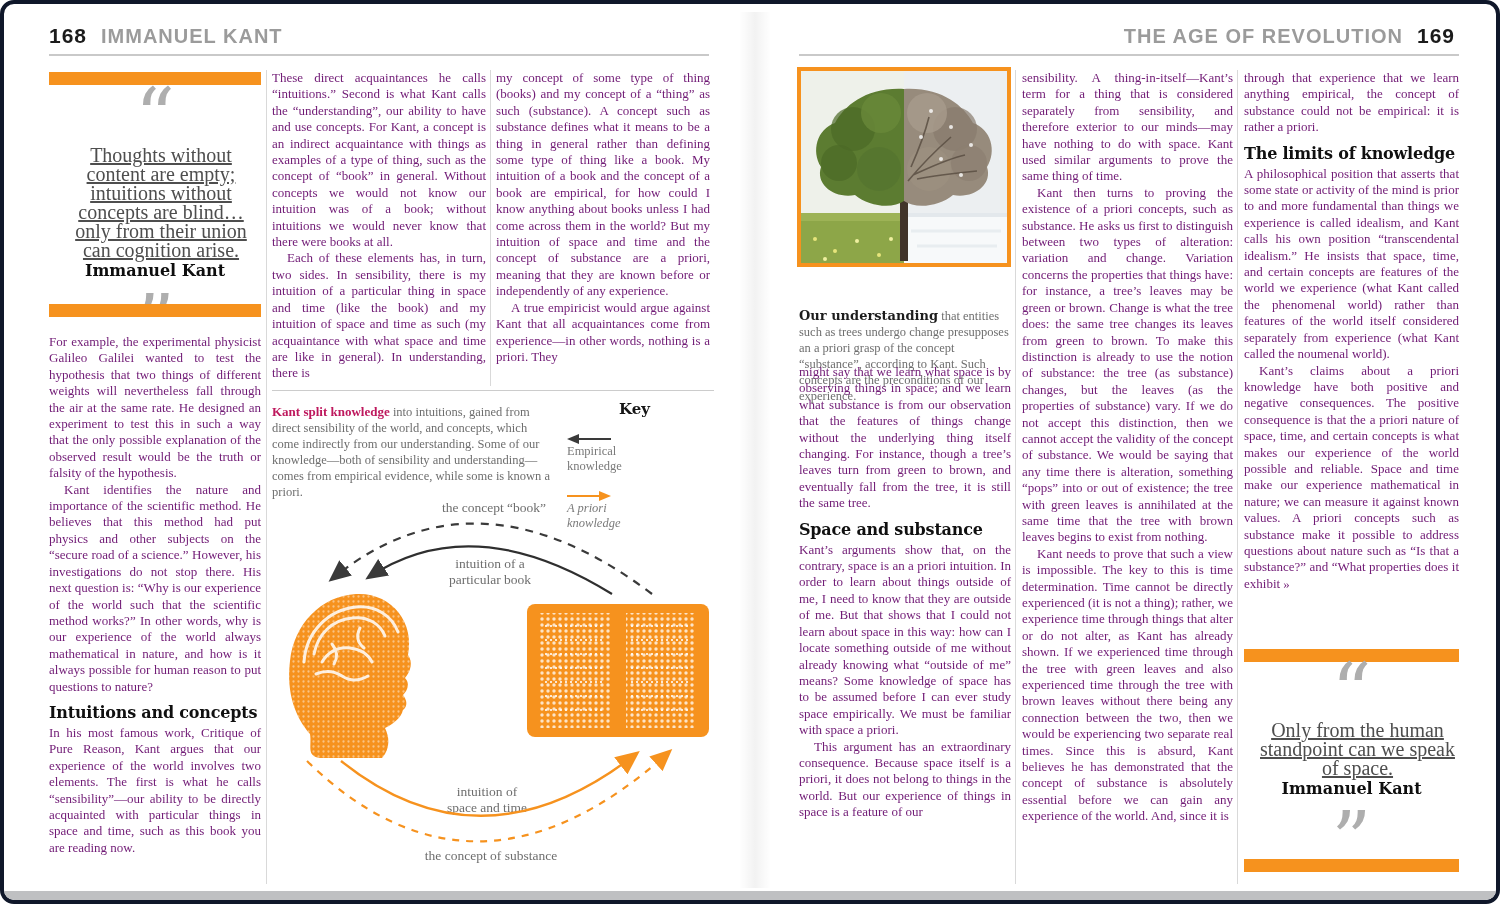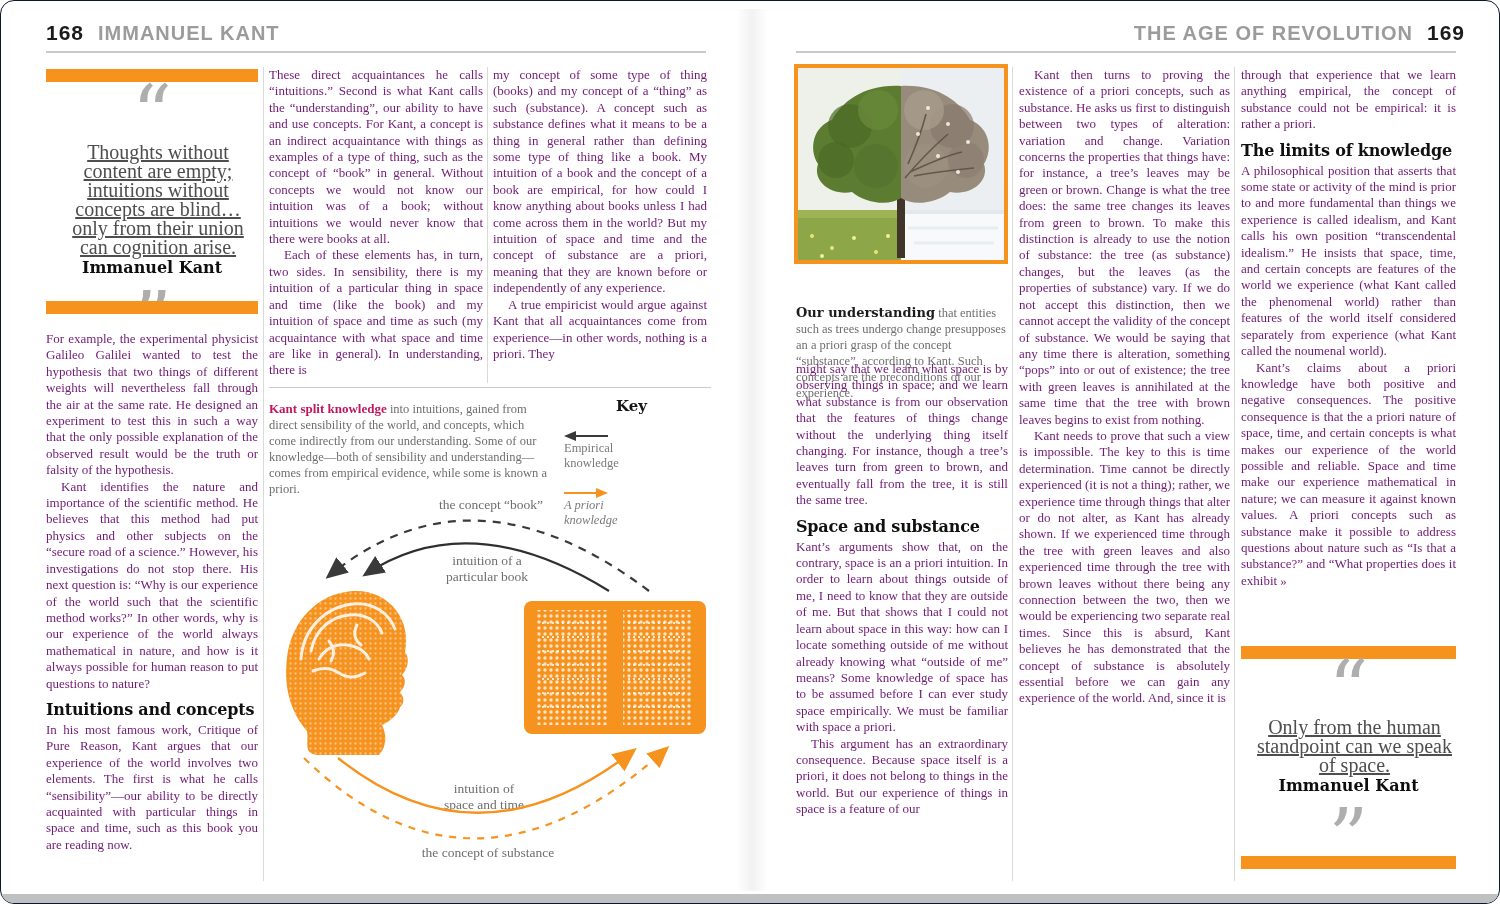--- a/index.html
+++ b/index.html
@@ -1,34 +1,34 @@
 <!DOCTYPE html>
 <html><head>
 <meta charset="utf-8">
 <style>
   * { box-sizing: border-box; }
   html,body { margin:0; padding:0; background:#ffffff; }
   .sheet {
     position:relative; width:1500px; height:904px; background:#ffffff;
-    border:1px solid #0f172a; border-radius:14px; overflow:hidden;
+    border:4px solid #0f172a; border-radius:14px; overflow:hidden;
     font-family:"Liberation Serif", serif;
   }
   .sheet::after {
     content:""; position:absolute; left:0; right:0; bottom:0; height:9px;
     background:#bfc0c2; border-radius:0 0 12px 12px;
   }
   .spine {
     position:absolute; top:8px; bottom:12px; left:735px; width:32px;
     background:linear-gradient(90deg, rgba(255,255,255,0) 0%, rgba(0,0,0,0.05) 50%, rgba(255,255,255,0) 100%);
   }
   
   .runhead { position:absolute; top:20px; font-family:"Liberation Sans", sans-serif; font-weight:bold; font-size:20px; letter-spacing:1px; }
   .runhead .pgnum { color:#1b1b1b; font-size:21px; }
   .runhead .title { color:#9b9b9b; margin-left:14px; }
-  .runhead-right { right:34px; text-align:left; }
+  .runhead-right { right:41px; text-align:left; }
   .runhead-right .title { margin:0 14px 0 0; }
   .headrule { position:absolute; top:50px; height:2px; background:#c9c9c9; }
   
   .vrule { position:absolute; width:1px; background:#d9d9d9; }
   .hrule { position:absolute; height:1px; background:#cccccc; }
   
   .col { position:absolute; }
   .col p { margin:0; font-size:13px; line-height:16.4px; text-align:justify; color:#701a75; }
   .col p.indent { text-indent:15px; }
   .col h3 { margin:8px 0 3px 0; font-family:"DejaVu Serif", serif; font-weight:bold; font-size:16px; color:#101010; letter-spacing:-0.2px; }
@@ -244,20 +244,21 @@
   </div>
 
   <div class="col" style="left:795px; top:360px; width:212px;">
     <p>might say that we learn what space is by observing things in space; and we learn what substance is from our observation that the features of things change without the underlying thing itself changing. For instance, though a tree’s leaves turn from green to brown, and eventually fall from the tree, it is still the same tree.</p>
     <h3>Space and substance</h3>
     <p>Kant’s arguments show that, on the contrary, space is an a priori intuition. In order to learn about things outside of me, I need to know that they are outside of me. But that shows that I could not learn about space in this way: how can I locate something outside of me without already knowing what “outside of me” means? Some knowledge of space has to be assumed before I can ever study space empirically. We must be familiar with space a priori.</p>
     <p class="indent">This argument has an extraordinary consequence. Because space itself is a priori, it does not belong to things in the world. But our experience of things in space is a feature of our</p>
   </div>
 
   <div class="col" style="left:1018px; top:66px; width:211px;">
+    <p>sensibility. A thing-in-itself—Kant’s term for a thing that is considered separately from sensibility, and therefore exterior to our minds—may have nothing to do with space. Kant used similar arguments to prove the same thing of time.</p>
     <p class="indent">Kant then turns to proving the existence of a priori concepts, such as substance. He asks us first to distinguish between two types of alteration: variation and change. Variation concerns the properties that things have: for instance, a tree’s leaves may be green or brown. Change is what the tree does: the same tree changes its leaves from green to brown. To make this distinction is already to use the notion of substance: the tree (as substance) changes, but the leaves (as the properties of substance) vary. If we do not accept this distinction, then we cannot accept the validity of the concept of substance. We would be saying that any time there is alteration, something “pops” into or out of existence; the tree with green leaves is annihilated at the same time that the tree with brown leaves begins to exist from nothing.</p>
     <p class="indent">Kant needs to prove that such a view is impossible. The key to this is time determination. Time cannot be directly experienced (it is not a thing); rather, we experience time through things that alter or do not alter, as Kant has already shown. If we experienced time through the tree with green leaves and also experienced time through the tree with brown leaves without there being any connection between the two, then we would be experiencing two separate real times. Since this is absurd, Kant believes he has demonstrated that the concept of substance is absolutely essential before we can gain any experience of the world. And, since it is</p>
   </div>
 
   <div class="col" style="left:1240px; top:66px; width:215px;">
     <p>through that experience that we learn anything empirical, the concept of substance could not be empirical: it is rather a priori.</p>
     <h3>The limits of knowledge</h3>
     <p>A philosophical position that asserts that some state or activity of the mind is prior to and more fundamental than things we experience is called idealism, and Kant calls his own position “transcendental idealism.” He insists that space, time, and certain concepts are features of the world we experience (what Kant called the phenomenal world) rather than features of the world itself considered separately from experience (what Kant called the noumenal world).</p>
     <p class="indent">Kant’s claims about a priori knowledge have both positive and negative consequences. The positive consequence is that the a priori nature of space, time, and certain concepts is what makes our experience of the world possible and reliable. Space and time make our experience mathematical in nature; we can measure it against known values. A priori concepts such as substance make it possible to address questions about nature such as “Is that a substance?” and “What properties does it exhibit »</p>
   </div>

